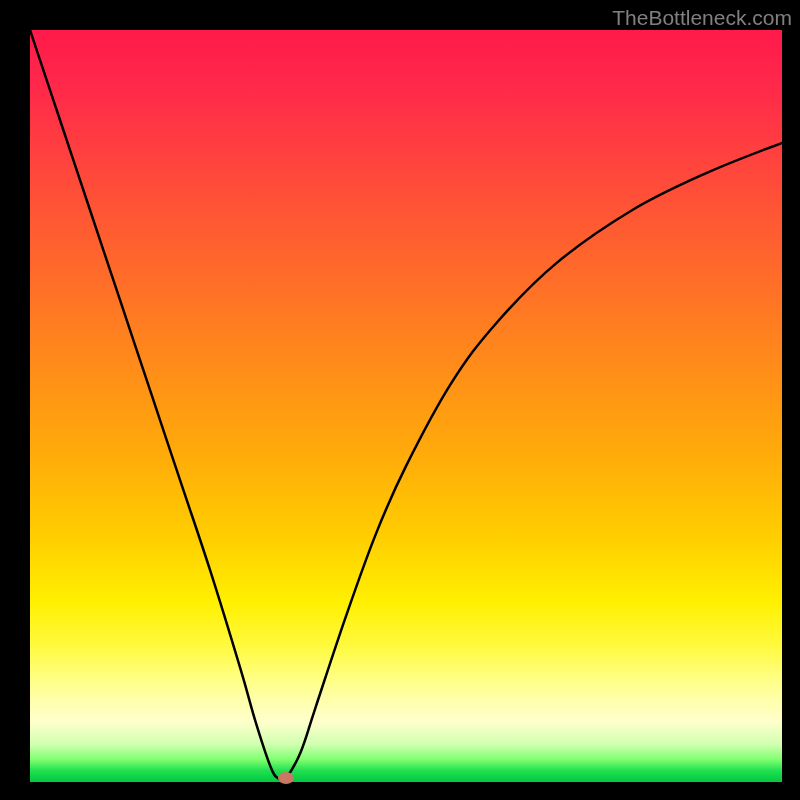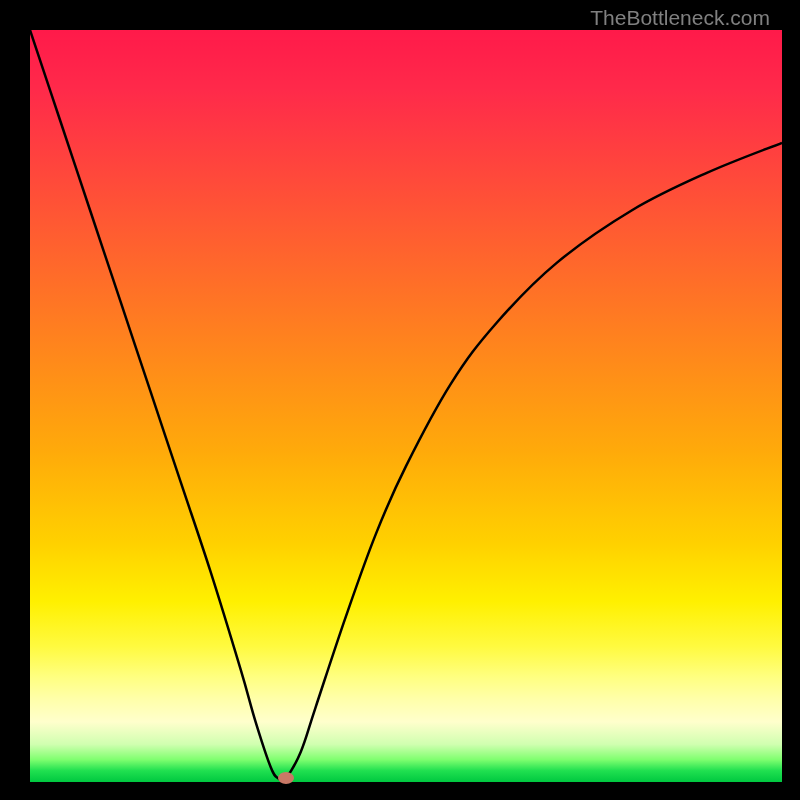--- a/index.html
+++ b/index.html
@@ -32,21 +32,21 @@
       #ffffcc 92%,
       #d0ffb0 95%,
       #80ff70 97%,
       #20e050 98.5%,
       #00c840 100%
     );
   }
   .watermark {
     position: absolute;
     top: 6px;
-    right: 30px;
+    right: 8px;
     color: #808080;
     font-size: 21px;
     font-weight: normal;
     z-index: 10;
   }
   .curve-svg {
     position: absolute;
     left: 0;
     top: 0;
     width: 752px;

